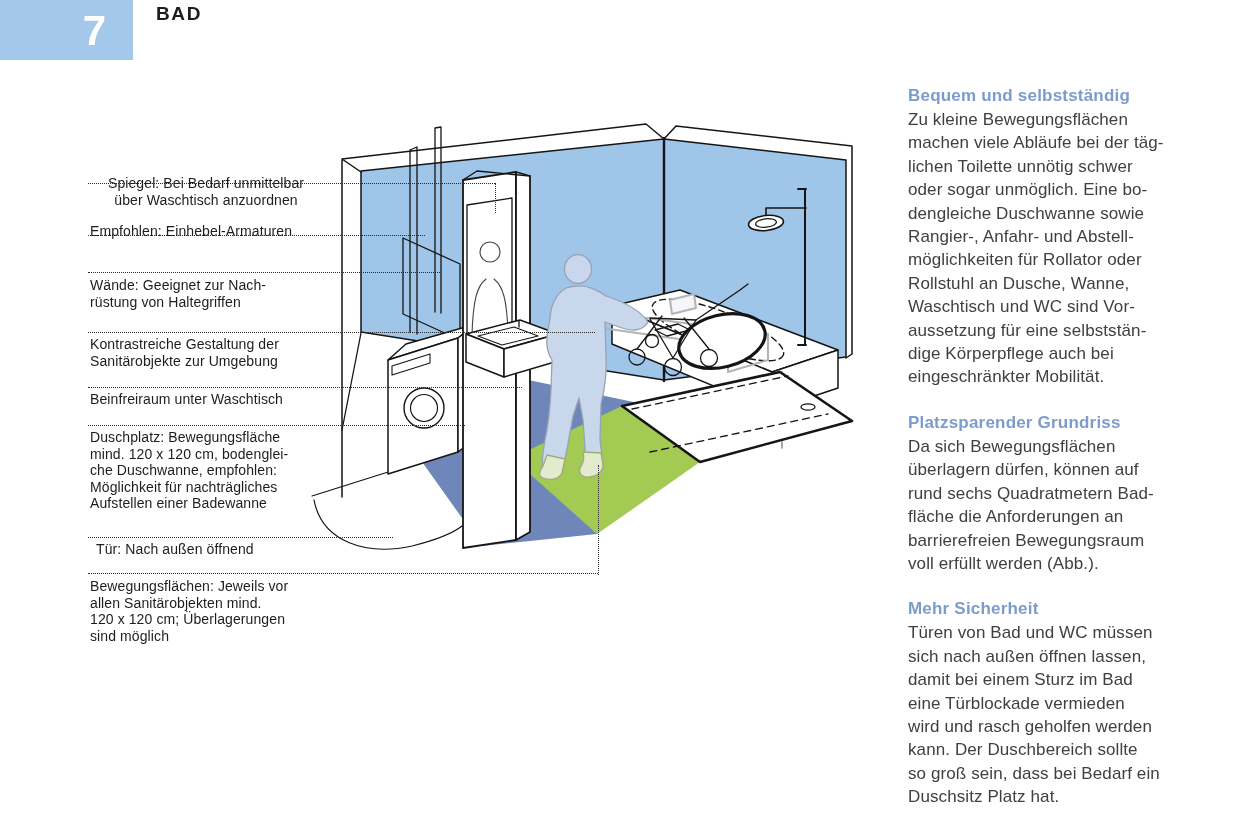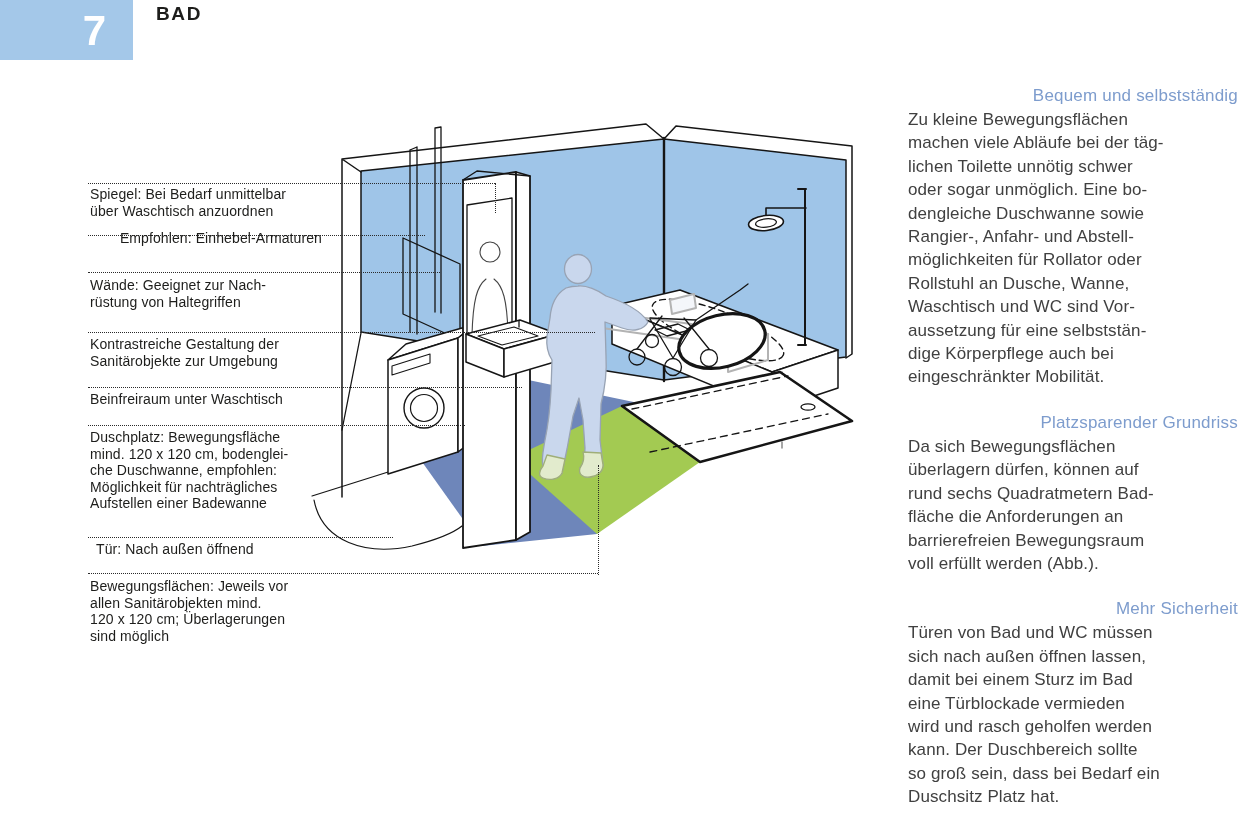--- a/index.html
+++ b/index.html
@@ -11,21 +11,21 @@
   #pagenum{width:100%;height:60px;line-height:62px;text-align:right;box-sizing:border-box;
            padding-right:27px;font-size:42px;font-weight:bold;color:#ffffff;}
   #chapter{left:156px;top:3px;font-size:19px;font-weight:bold;letter-spacing:1.6px;}
   
   .lbl{left:90px;width:232px;font-size:14px;line-height:16.6px;white-space:pre-line;
        letter-spacing:0.1px;color:#1d1d1b;}
   .rule{height:0;border-top:1.7px dotted #2a2a2a;left:88px;}
   .vrule{width:0;border-left:1.7px dotted #2a2a2a;}
   
   #rightcol{left:908px;top:86px;width:330px;}
-  .sec-h{font-size:17px;font-weight:normal;color:#7d9ccd;letter-spacing:0.2px;margin:0;text-align:right;}
+  .sec-h{font-size:17px;font-weight:bold;color:#7d9ccd;letter-spacing:0.2px;margin:0;}
   .sec-p{font-size:17px;line-height:23.4px;white-space:pre-line;margin:2px 0 0 0;
          letter-spacing:0.1px;color:#404040;}
   .sec{margin:0;}
   .sec + .sec{margin-top:24px;}
 </style>
 </head>
 <body>
 
 <div id="page">
 
@@ -152,23 +152,23 @@
   <div class="abs vrule" style="left:495px;top:183px;height:30px;"></div>
   <div class="abs rule" style="top:235px;width:337px;"></div>
   <div class="abs rule" style="top:272px;width:352px;"></div>
   <div class="abs rule" style="top:332px;width:507px;"></div>
   <div class="abs rule" style="top:387px;width:434px;"></div>
   <div class="abs rule" style="top:425px;width:377px;"></div>
   <div class="abs rule" style="top:537px;width:305px;"></div>
   <div class="abs rule" style="top:573px;width:510px;"></div>
   <div class="abs vrule" style="left:598px;top:465px;height:110px;"></div>
 
-  <div class="abs lbl" style="top:186px;">Spiegel: Bei Bedarf unmittelbar
+  <div class="abs lbl" style="top:175px;text-align:center;">Spiegel: Bei Bedarf unmittelbar
 über Waschtisch anzuordnen</div>
-  <div class="abs lbl" style="top:230px;text-align:right;">Empfohlen: Einhebel-Armaturen</div>
+  <div class="abs lbl" style="top:223px;">Empfohlen: Einhebel-Armaturen</div>
   <div class="abs lbl" style="top:277px;">Wände: Geeignet zur Nach-
 rüstung von Haltegriffen</div>
   <div class="abs lbl" style="top:336px;">Kontrastreiche Gestaltung der
 Sanitärobjekte zur Umgebung</div>
   <div class="abs lbl" style="top:391px;">Beinfreiraum unter Waschtisch</div>
   <div class="abs lbl" style="top:429px;">Duschplatz: Bewegungsfläche
 mind. 120 x 120 cm, bodenglei-
 che Duschwanne, empfohlen:
 Möglichkeit für nachträgliches
 Aufstellen einer Badewanne</div>

